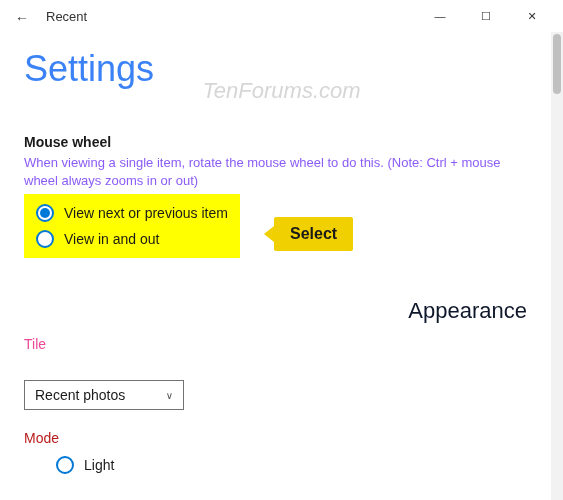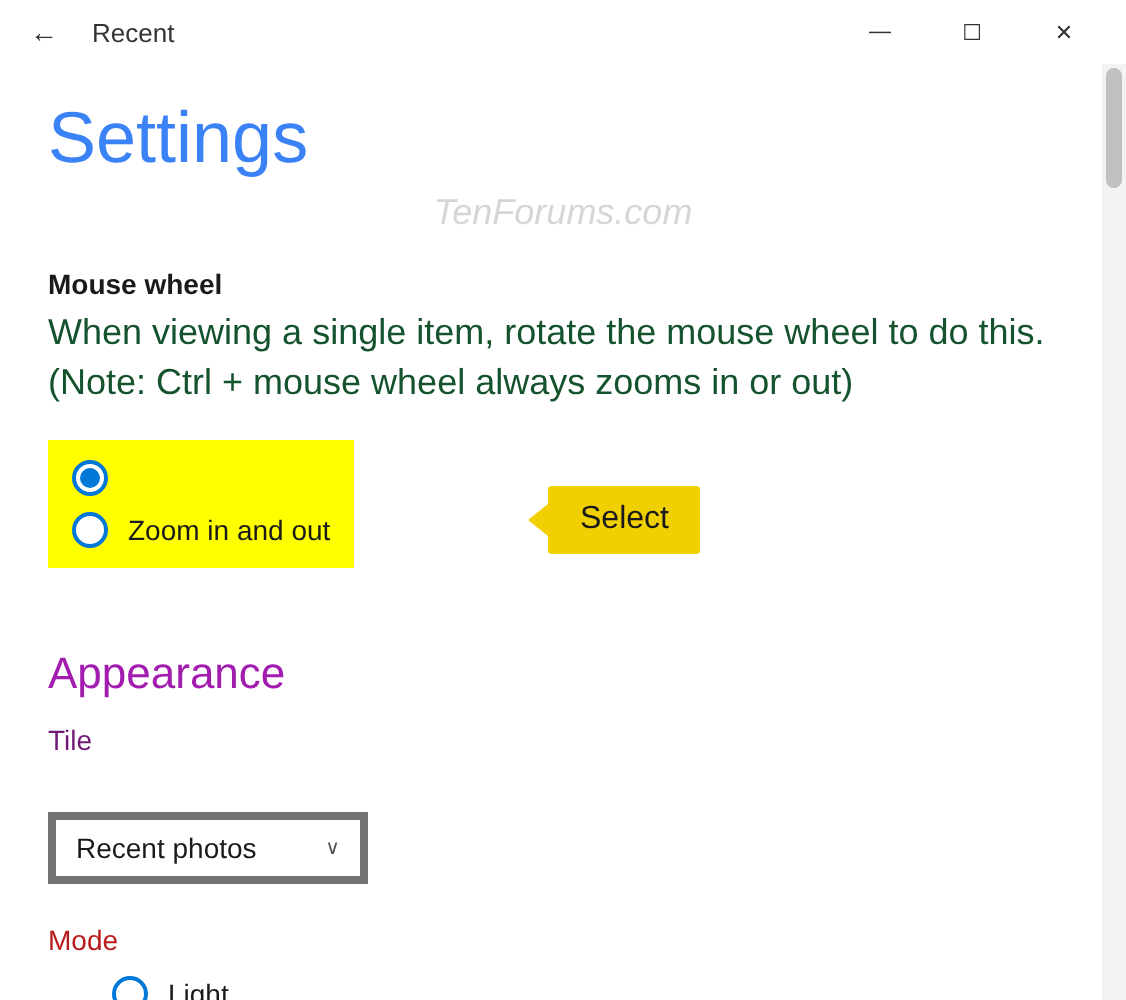--- a/index.html
+++ b/index.html
@@ -99,23 +99,23 @@
     }
     
     .section-title {
       font-size: 14px;
       font-weight: 600;
       color: #1a1a1a;
       margin-bottom: 4px;
       margin-top: 44px;
     }
     .section-desc {
-      font-size: 18px;
-      color: #14532d;
-      margin-bottom: 16px;
+      font-size: 13px;
+      color: #8b5cf6;
+      margin-bottom: 4px;
       line-height: 1.4;
     }
     
     .radio-group-highlighted {
       background: #ffff00;
       padding: 10px 12px;
       display: inline-block;
       margin-bottom: 16px;
       position: relative;
     }
@@ -165,47 +165,48 @@
       width: 0;
       height: 0;
       border-top: 8px solid transparent;
       border-bottom: 8px solid transparent;
       border-right: 10px solid #f0d000;
     }
     .callout-box {
       background: #f0d000;
       padding: 8px 16px;
       font-size: 16px;
-      font-weight: 400;
+      font-weight: 700;
       color: #1a1a1a;
       border-radius: 2px;
     }
     
     .appearance-title {
       font-size: 22px;
       font-weight: 300;
-      color: #a21caf;
+      color: #0f172a;
       margin-top: 24px;
       margin-bottom: 12px;
+      text-align: right;
     }
     .subsection-label {
       font-size: 14px;
-      color: #701a75;
+      color: #ec4899;
       margin-bottom: 4px;
     }
     .subsection-desc {
       font-size: 13px;
       color: #555;
       margin-bottom: 10px;
     }
     
     .dropdown {
       display: flex;
       align-items: center;
-      border: 4px solid #737373;
+      border: 1px solid #737373;
       width: 160px;
       padding: 6px 10px;
       cursor: pointer;
       background: #fff;
       font-size: 14px;
       color: #1a1a1a;
       justify-content: space-between;
       margin-bottom: 20px;
       margin-top: 28px;
     }
@@ -224,24 +225,24 @@
       align-items: center;
       gap: 10px;
       font-size: 14px;
       color: #1a1a1a;
       cursor: pointer;
       padding-left: 32px;
     }
     
     .watermark {
       position: absolute;
-      top: 64px;
+      top: 46px;
       left: 50%;
       transform: translateX(-50%);
-      font-size: 18px;
+      font-size: 22px;
       color: rgba(180,180,180,0.55);
       white-space: nowrap;
       pointer-events: none;
       z-index: 10;
       font-style: italic;
     }
     .radio-group-container {
       position: relative;
     }
   </style>
@@ -272,25 +273,26 @@
       <div class="section-title">Mouse wheel</div>
       <div class="section-desc">When viewing a single item, rotate the mouse wheel to do this. (Note: Ctrl + mouse wheel always zooms in or out)</div>
 
       <div class="radio-group-container">
         <div class="radio-group-highlighted">
           
           <div class="radio-option">
             <div class="radio-outer checked">
               <div class="radio-inner"></div>
             </div>
+            <span>View next or previous item</span>
           </div>
           
           <div class="radio-option">
             <div class="radio-outer"></div>
-            <span>Zoom in and out</span>
+            <span>View in and out</span>
           </div>
         </div>
 
         
         <div class="callout-wrapper">
           <div class="callout-arrow"></div>
           <div class="callout-box">
             <span>Select</span>
           </div>
         </div>

